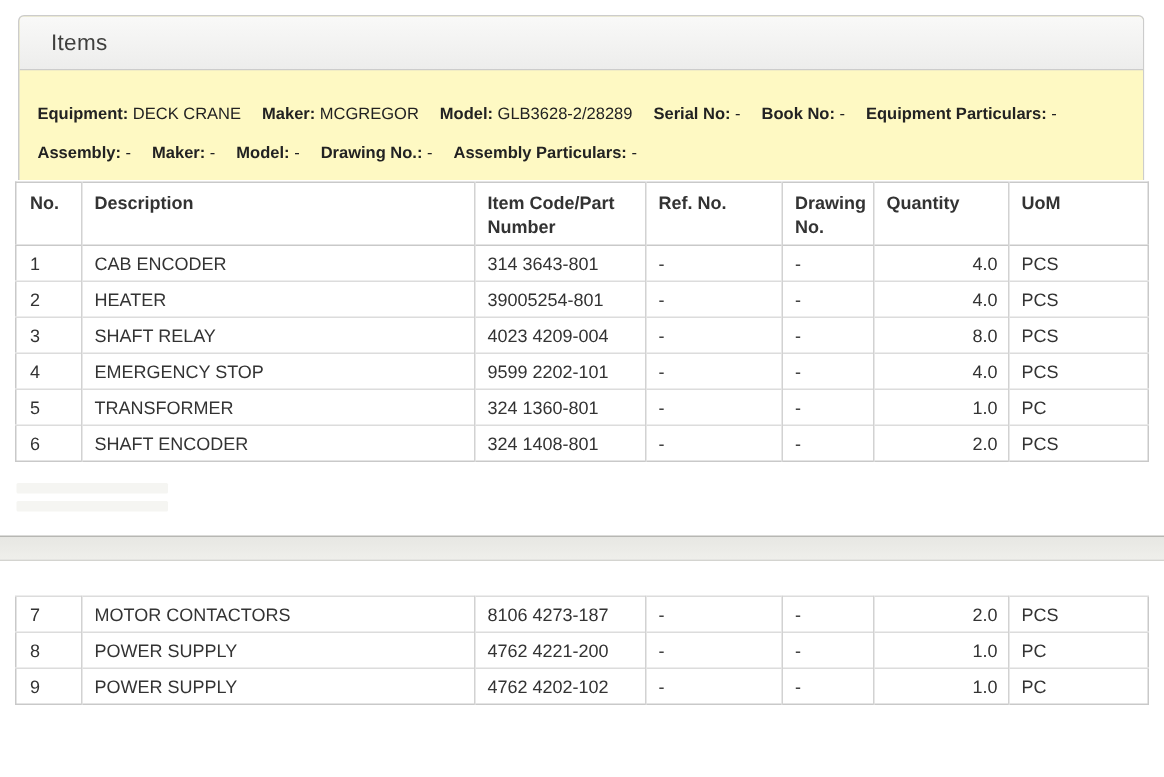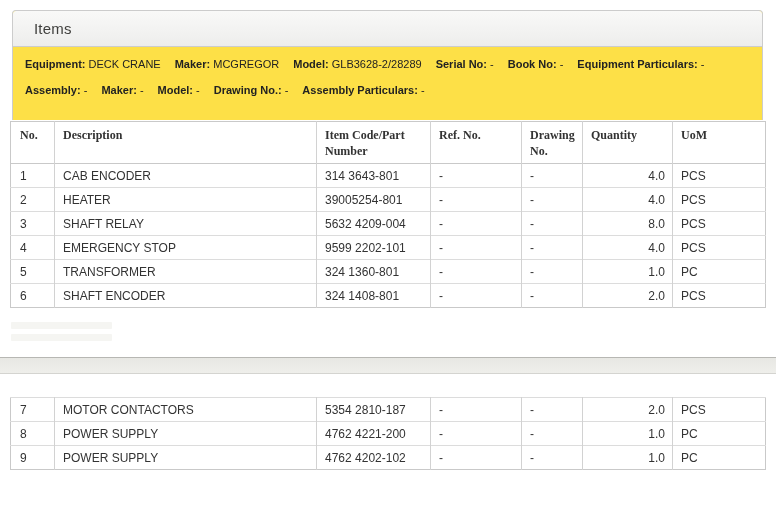--- a/index.html
+++ b/index.html
@@ -7,47 +7,47 @@
     width:776px; height:518px; position:relative; overflow:hidden;
     background:#ffffff;
     font-family:"Liberation Sans", sans-serif;
     -webkit-font-smoothing:antialiased;
   }
 
   
   .card {
     position:absolute; left:12px; top:10px; width:751px; height:110px;
     border:1px solid #cccccc; border-bottom:none;
-    border-radius:4px 4px 0 0; background:#fde047; box-sizing:border-box;
+    border-radius:4px 4px 0 0; background:#fef9c3; box-sizing:border-box;
   }
   .card-header {
     height:35px; display:flex; align-items:center; padding-left:21px;
     background:linear-gradient(#f9f9f8, #ededec);
     border-bottom:1px solid #cccccc; border-radius:3px 3px 0 0;
   }
   .card-title { font-size:15px; color:#3f3f3d; letter-spacing:0.2px; }
-  .card-body { padding:10px 12px 0 12px; }
+  .card-body { padding:22px 12px 0 12px; }
   .info-line { font-size:11px; color:#222222; line-height:15px; margin-bottom:11px; white-space:nowrap; }
   .pair { margin-right:14px; }
   .pair .lbl { font-weight:bold; }
 
   
   table.items-table {
     position:absolute; left:10px; width:755px;
     border-collapse:collapse; table-layout:fixed; background:#ffffff;
     font-size:12px; color:#333333;
     border:1px solid #c9c9c9;
   }
   .table-top    { top:121px; }
   .table-bottom { top:397px; }
 
   .items-table th {
     font-weight:bold; text-align:left; vertical-align:top;
     padding:5px 6px 0 8px; line-height:16px; color:#333333;
-    border-left:1px solid #d2d2d2; box-sizing:border-box;font-family:Liberation Serif, serif;
+    border-left:1px solid #d2d2d2; box-sizing:border-box;
   }
   .items-table thead tr { height:42px; border-bottom:1px solid #c9c9c9; }
   .items-table th:first-child { border-left:none; padding-left:9px; }
   .items-table th.col-uom { text-align:left; }
 
   .items-table td {
     height:24px; padding:0 6px 0 8px; vertical-align:middle;
     border-left:1px solid #d2d2d2; box-sizing:border-box;
     white-space:nowrap; overflow:hidden;
   }
@@ -122,21 +122,21 @@
         <td class="col-desc">HEATER</td>
         <td class="col-code">39005254-801</td>
         <td class="col-ref">-</td>
         <td class="col-draw">-</td>
         <td class="col-qty">4.0</td>
         <td class="col-uom">PCS</td>
       </tr>
       <tr>
         <td class="col-no">3</td>
         <td class="col-desc">SHAFT RELAY</td>
-        <td class="col-code">5632 4209-004</td>
+        <td class="col-code">4023 4209-004</td>
         <td class="col-ref">-</td>
         <td class="col-draw">-</td>
         <td class="col-qty">8.0</td>
         <td class="col-uom">PCS</td>
       </tr>
       <tr>
         <td class="col-no">4</td>
         <td class="col-desc">EMERGENCY STOP</td>
         <td class="col-code">9599 2202-101</td>
         <td class="col-ref">-</td>
@@ -177,21 +177,21 @@
       <col style="width:114px">
     <col style="width:91px">
       <col style="width:61px">
       <col style="width:90px">
       <col style="width:93px">
   </colgroup>
   <tbody>
       <tr>
         <td class="col-no">7</td>
         <td class="col-desc">MOTOR CONTACTORS</td>
-        <td class="col-code">5354 2810-187</td>
+        <td class="col-code">8106 4273-187</td>
         <td class="col-ref">-</td>
         <td class="col-draw">-</td>
         <td class="col-qty">2.0</td>
         <td class="col-uom">PCS</td>
       </tr>
       <tr>
         <td class="col-no">8</td>
         <td class="col-desc">POWER SUPPLY</td>
         <td class="col-code">4762 4221-200</td>
         <td class="col-ref">-</td>

